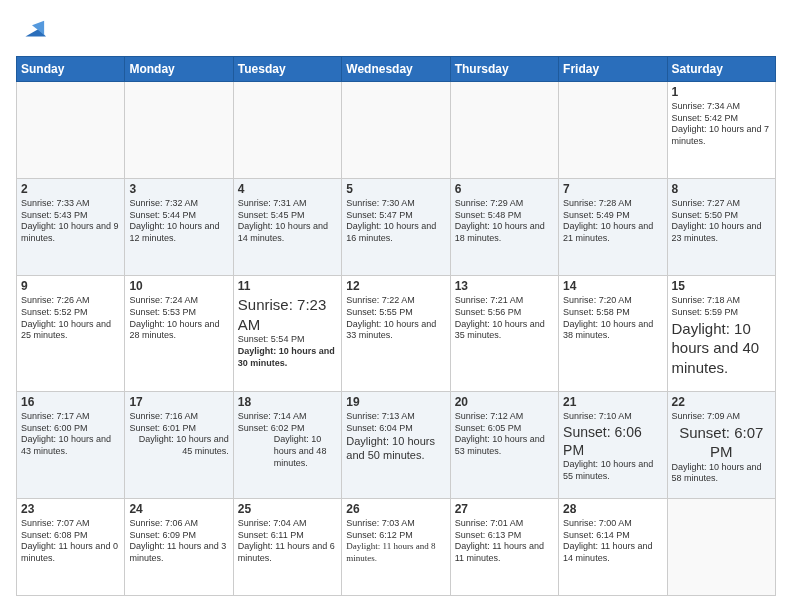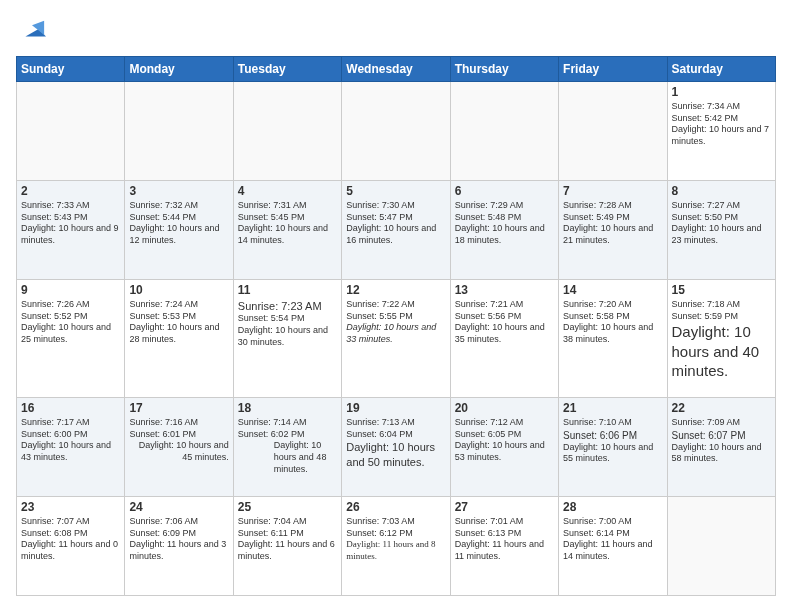--- a/index.html
+++ b/index.html
@@ -188,29 +188,29 @@
             <div style="font-size: 9px; line-height: 1.3;">Daylight: 10 hours and 25 minutes.</div>
           </td>
           <td>
             <span class="day-num">10</span>
             <div style="font-size: 9px; line-height: 1.3;">Sunrise: 7:24 AM</div>
             <div style="font-size: 9px; line-height: 1.3;">Sunset: 5:53 PM</div>
             <div style="font-size: 9px; line-height: 1.3;">Daylight: 10 hours and 28 minutes.</div>
           </td>
           <td>
             <span class="day-num">11</span>
-            <div style="font-size: 11px; line-height: 1.3;">Sunrise: 7:23 AM</div>
+            <div style="font-size: 15px; line-height: 1.3;">Sunrise: 7:23 AM</div>
             <div style="font-size: 9px; line-height: 1.3;">Sunset: 5:54 PM</div>
-            <div style="font-size: 9px; line-height: 1.3;">Daylight: 10 hours and 30 minutes.</div>
+            <div style="font-size: 9px; line-height: 1.3; font-weight: bold;">Daylight: 10 hours and 30 minutes.</div>
           </td>
           <td>
             <span class="day-num">12</span>
             <div style="font-size: 9px; line-height: 1.3;">Sunrise: 7:22 AM</div>
             <div style="font-size: 9px; line-height: 1.3;">Sunset: 5:55 PM</div>
-            <div style="font-size: 9px; line-height: 1.3; font-style: italic;">Daylight: 10 hours and 33 minutes.</div>
+            <div style="font-size: 9px; line-height: 1.3;">Daylight: 10 hours and 33 minutes.</div>
           </td>
           <td>
             <span class="day-num">13</span>
             <div style="font-size: 9px; line-height: 1.3;">Sunrise: 7:21 AM</div>
             <div style="font-size: 9px; line-height: 1.3;">Sunset: 5:56 PM</div>
             <div style="font-size: 9px; line-height: 1.3;">Daylight: 10 hours and 35 minutes.</div>
           </td>
           <td>
             <span class="day-num">14</span>
             <div style="font-size: 9px; line-height: 1.3;">Sunrise: 7:20 AM</div>
@@ -251,27 +251,27 @@
           </td>
           <td>
             <span class="day-num">20</span>
             <div style="font-size: 9px; line-height: 1.3;">Sunrise: 7:12 AM</div>
             <div style="font-size: 9px; line-height: 1.3;">Sunset: 6:05 PM</div>
             <div style="font-size: 9px; line-height: 1.3;">Daylight: 10 hours and 53 minutes.</div>
           </td>
           <td>
             <span class="day-num">21</span>
             <div style="font-size: 9px; line-height: 1.3;">Sunrise: 7:10 AM</div>
-            <div style="font-size: 10px; line-height: 1.3;">Sunset: 6:06 PM</div>
+            <div style="font-size: 14px; line-height: 1.3;">Sunset: 6:06 PM</div>
             <div style="font-size: 9px; line-height: 1.3;">Daylight: 10 hours and 55 minutes.</div>
           </td>
           <td>
             <span class="day-num">22</span>
             <div style="font-size: 9px; line-height: 1.3;">Sunrise: 7:09 AM</div>
-            <div style="font-size: 10px; line-height: 1.3;">Sunset: 6:07 PM</div>
+            <div style="font-size: 15px; line-height: 1.3; text-align: center;">Sunset: 6:07 PM</div>
             <div style="font-size: 9px; line-height: 1.3;">Daylight: 10 hours and 58 minutes.</div>
           </td>
         </tr>
         <tr class="normal-row">
           <td>
             <span class="day-num">23</span>
             <div style="font-size: 9px; line-height: 1.3;">Sunrise: 7:07 AM</div>
             <div style="font-size: 9px; line-height: 1.3;">Sunset: 6:08 PM</div>
             <div style="font-size: 9px; line-height: 1.3;">Daylight: 11 hours and 0 minutes.</div>
           </td>

